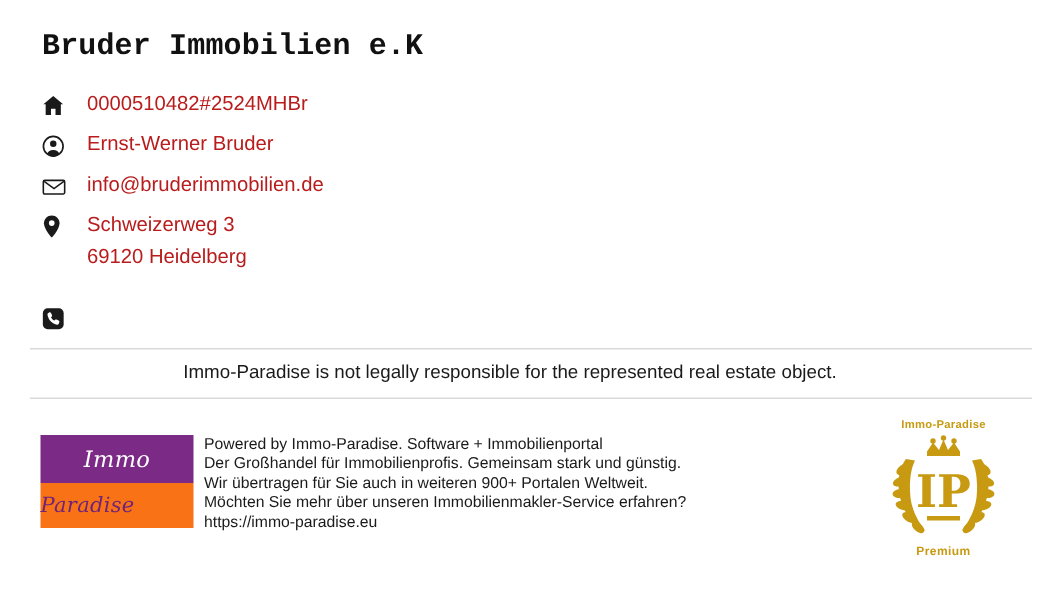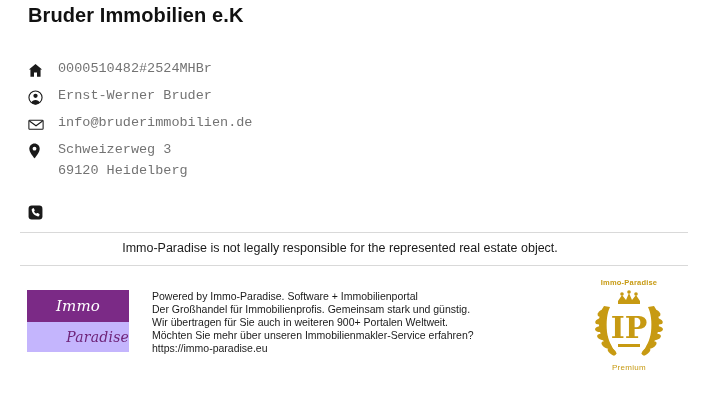--- a/index.html
+++ b/index.html
@@ -18,25 +18,26 @@
     position: relative;
     width: 708px;
     height: 400px;
     box-sizing: border-box;
   }
 
   
   .company-title {
     position: absolute;
     left: 28px;
-    top: 4px;
+    top: 20px;
     font-size: 20px;
     font-weight: bold;
     letter-spacing: 0.1px;
     color: #111111;
+    font-family: Liberation Mono, monospace;
   }
 
   
   .contact-list {
     position: absolute;
     left: 28px;
     top: 60px;
     width: 520px;
   }
   .contact-row {
@@ -51,22 +52,21 @@
     height: 18px;
     display: flex;
     align-items: center;
     justify-content: flex-start;
     margin-right: 8px;
     padding-top: 1px;
   }
   .contact-text {
     font-size: 13.5px;
     line-height: 18px;
-    color: #737373;
-    font-family: Liberation Mono, monospace;
+    color: #b91c1c;
   }
   .contact-text .second-line {
     display: block;
     margin-top: 3px;
   }
   .phone-row {
     margin-top: 22px;
   }
 
   
@@ -116,34 +116,34 @@
     background: #7b2a86;
     color: #ffffff;
     font-family: "DejaVu Serif", serif;
     font-style: italic;
     font-size: 15px;
     text-align: center;
     padding: 7px 0 7px 0;
     letter-spacing: 0.2px;
   }
   .logo-bottom {
-    background: #c4b5fd;
+    background: #f97316;
     color: #6f2479;
     font-family: "DejaVu Serif", serif;
     font-style: italic;
     font-size: 14px;
-    text-align: right;
+    text-align: left;
     padding: 7px 0 7px 0;
     letter-spacing: 0.2px;
   }
 
   
   .footer-text {
     position: absolute;
-    left: 152px;
+    left: 136px;
     top: 15px;
     width: 440px;
     font-size: 10.5px;
     line-height: 13px;
     color: #1a1a1a;
   }
   .footer-text div {
     white-space: nowrap;
   }
 
@@ -159,21 +159,21 @@
   .seal-top {
     font-size: 7.5px;
     color: #c79a12;
     font-weight: bold;
     letter-spacing: 0.2px;
     margin-bottom: 1px;
   }
   .seal-bottom {
     font-size: 8px;
     color: #c79a12;
-    font-weight: normal;
+    font-weight: bold;
     letter-spacing: 0.3px;
     margin-top: 1px;
   }
   .seal-mid {
     position: relative;
     width: 78px;
     height: 74px;
   }
   .seal-mid svg {
     display: block;

